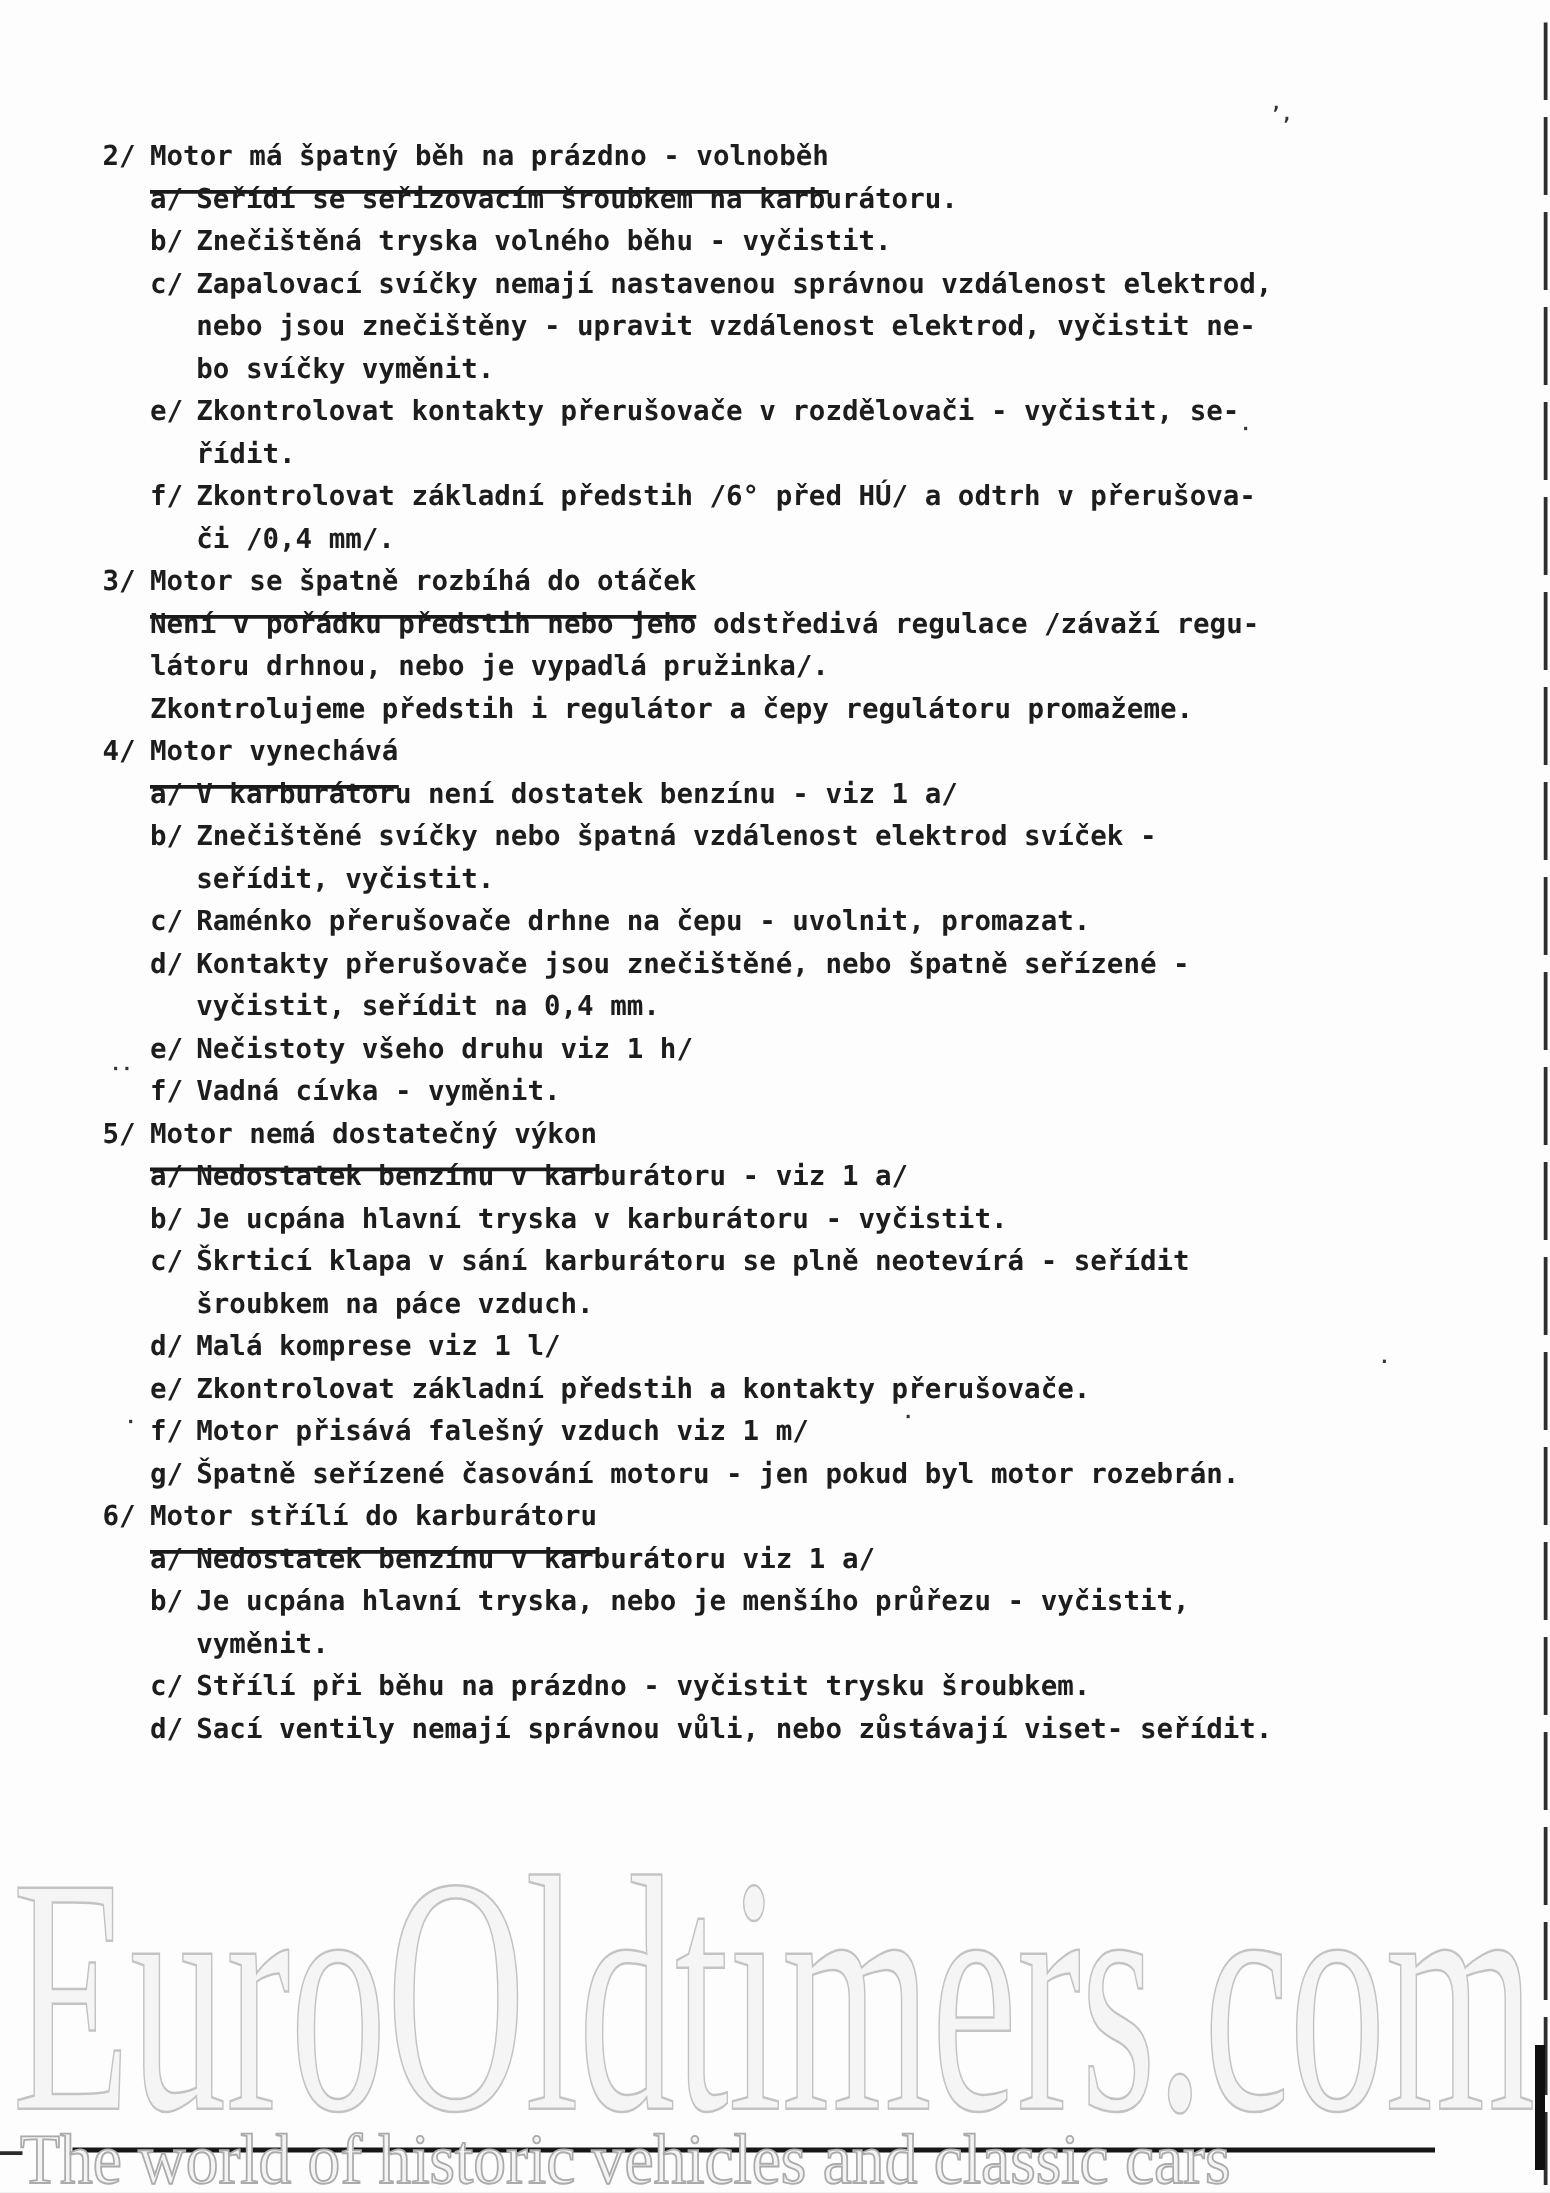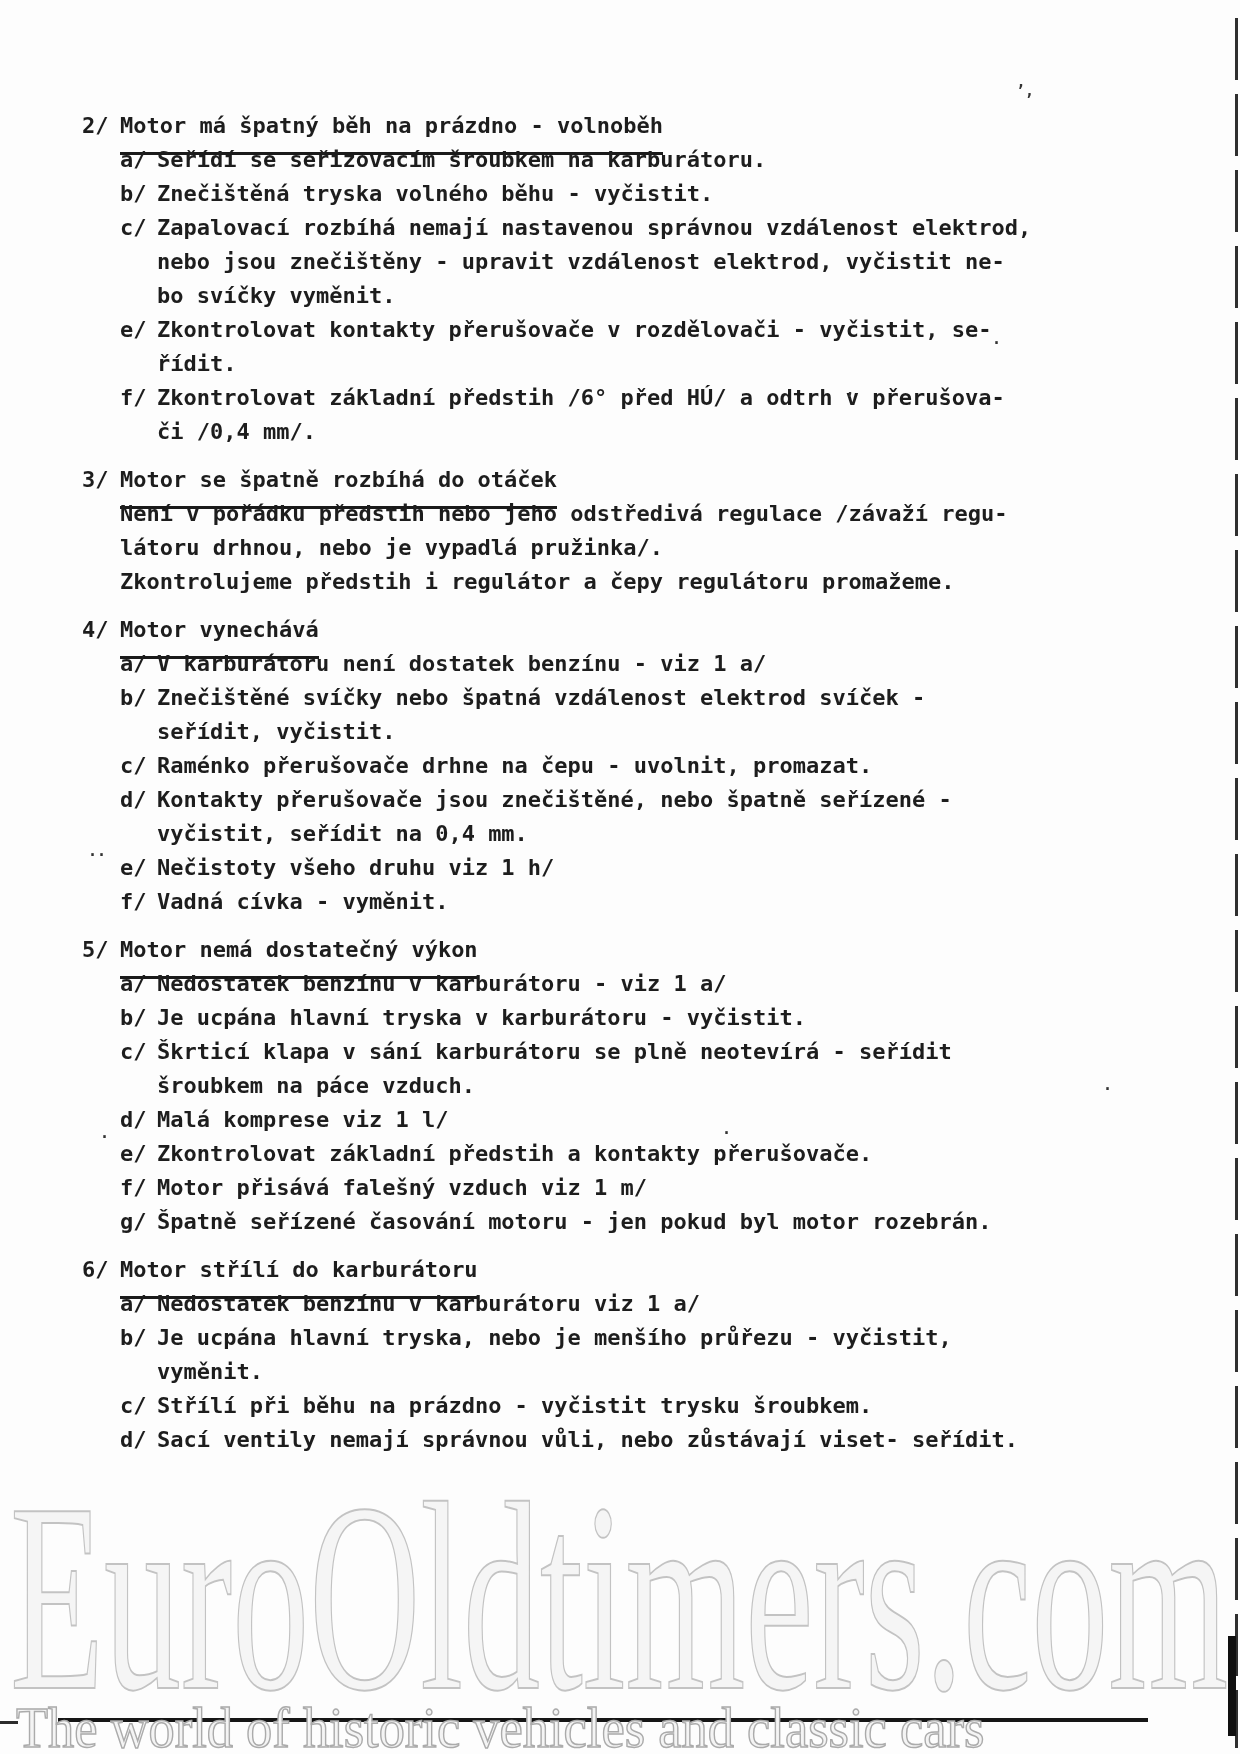--- a/index.html
+++ b/index.html
@@ -8,21 +8,21 @@
     width:1240px;height:1754px;
     margin:0 auto;
     background:#fdfdfd;
     overflow:hidden;
     font-family:"DejaVu Sans Mono",monospace;
     font-weight:bold;
     color:#1d1d1d;
     font-size:22px;
   }
   #doc{position:absolute;left:82px;top:109px;right:30px;}
-  .section{margin-top:14px;}
+  .section{}
   .section:first-child{margin-top:0;}
   .trow{height:34px;line-height:34px;white-space:pre;}
   .sec-num{display:inline-block;width:38px;}
   .sec-title{border-bottom:3px solid #1a1a1a;padding-bottom:14px;}
   .line{height:34px;line-height:34px;white-space:pre;padding-left:38px;}
   .line.cont{padding-left:75px;}
   .line.para{padding-left:38px;}
   .item-label{display:inline-block;width:37px;}
   
   .wm-brand{
@@ -59,21 +59,21 @@
   <div id="doc">
       <div class="section">
         <div class="trow"><span class="sec-num">2/</span><span class="sec-title">Motor má špatný běh na prázdno - volnoběh</span></div>
         <div class="item">
           <div class="line first"><span class="item-label">a/</span><span class="ltext">Seřídí se seřizovacím šroubkem na karburátoru.</span></div>
         </div>
         <div class="item">
           <div class="line first"><span class="item-label">b/</span><span class="ltext">Znečištěná tryska volného běhu - vyčistit.</span></div>
         </div>
         <div class="item">
-          <div class="line first"><span class="item-label">c/</span><span class="ltext">Zapalovací rozbíhá nemají nastavenou správnou vzdálenost elektrod,</span></div>
+          <div class="line first"><span class="item-label">c/</span><span class="ltext">Zapalovací svíčky nemají nastavenou správnou vzdálenost elektrod,</span></div>
           <div class="line cont"><span class="ltext">nebo jsou znečištěny - upravit vzdálenost elektrod, vyčistit ne-</span></div>
           <div class="line cont"><span class="ltext">bo svíčky vyměnit.</span></div>
         </div>
         <div class="item">
           <div class="line first"><span class="item-label">e/</span><span class="ltext">Zkontrolovat kontakty přerušovače v rozdělovači - vyčistit, se-</span></div>
           <div class="line cont"><span class="ltext">řídit.</span></div>
         </div>
         <div class="item">
           <div class="line first"><span class="item-label">f/</span><span class="ltext">Zkontrolovat základní předstih /6° před HÚ/ a odtrh v přerušova-</span></div>
           <div class="line cont"><span class="ltext">či /0,4 mm/.</span></div>

